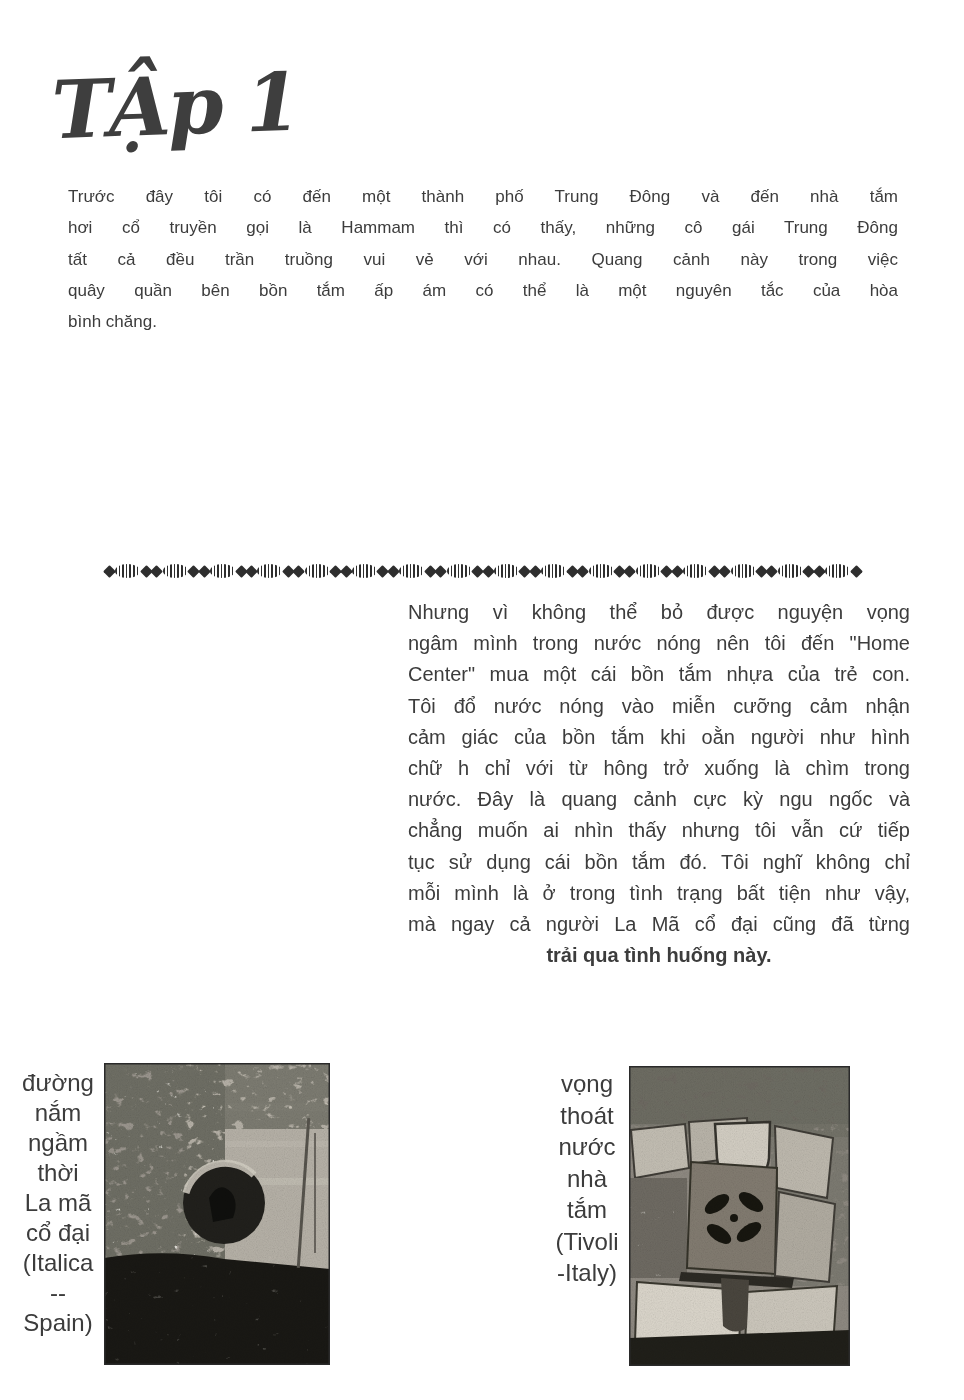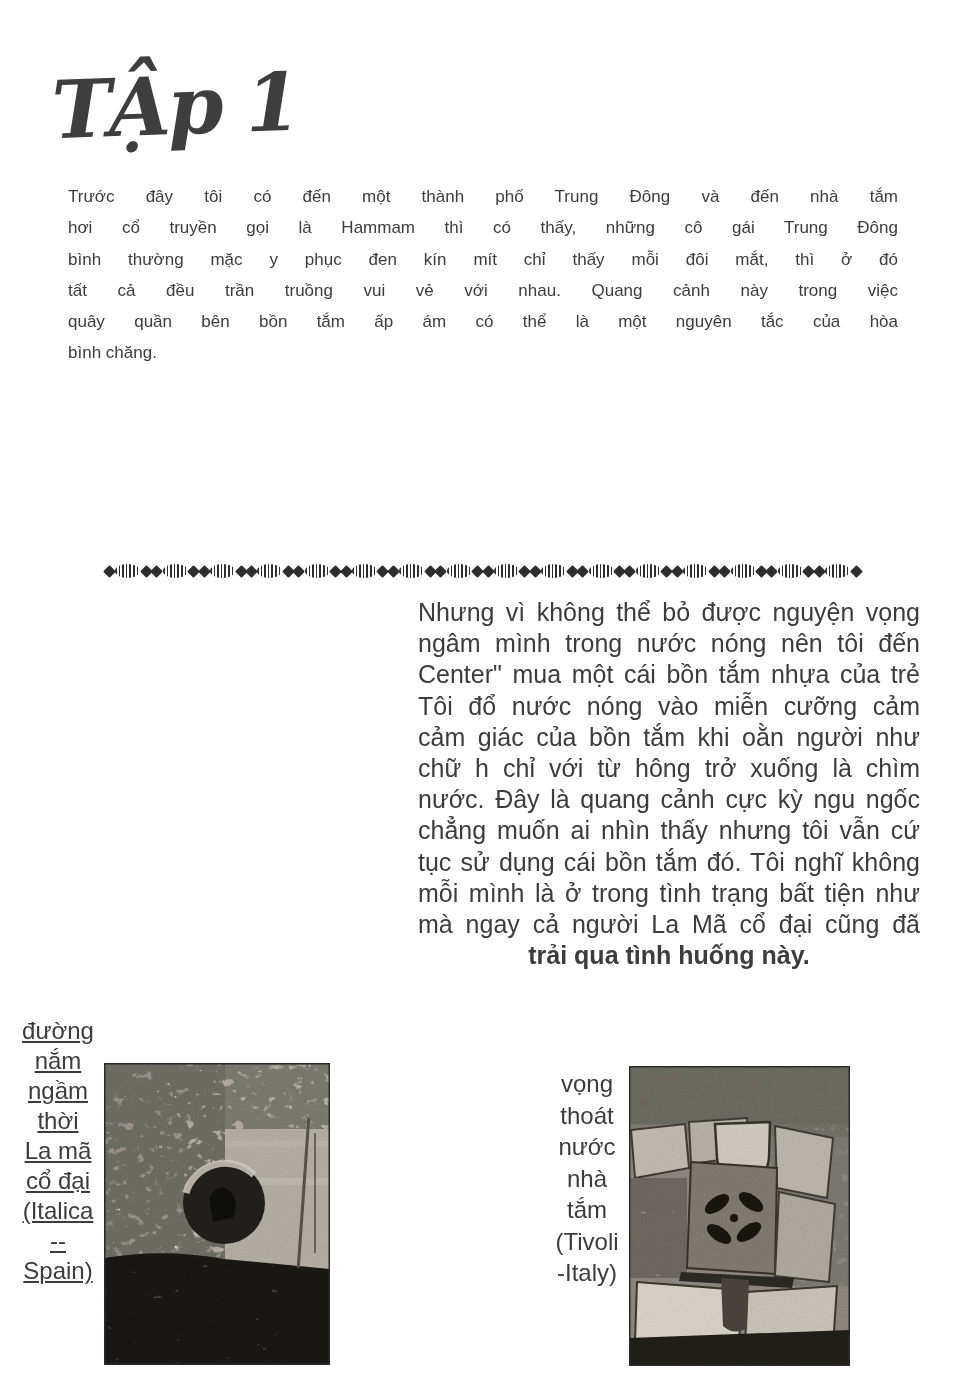--- a/index.html
+++ b/index.html
@@ -25,21 +25,21 @@
   .para{position:absolute;font-size:17px;line-height:31.3px;color:#3c3c3c;}
   .para .line{
     text-align:justify;
     text-align-last:justify;
     height:31.3px;
     white-space:normal;
     overflow:hidden;
   }
   .para-main{left:68px;top:181px;width:830px;}
   .para-main .line:last-child{text-align-last:left;}
-  .para-right{left:418px;top:597px;width:502px;font-size:25px;line-height:31.2px;}
+  .para-right{left:408px;top:597px;width:502px;font-size:20px;line-height:31.2px;}
   .para-right .line{height:31.2px;}
   .para-right .line:last-child{text-align-last:center;font-weight:bold;}
 
   .divider{
     position:absolute;left:105px;top:560px;width:756px;height:22px;
     display:flex;align-items:center;justify-content:space-between;
   }
   .divider .dm{
     display:block;width:9px;height:9px;flex:none;
     background:#2e2e2e;border-radius:1px;
@@ -50,38 +50,37 @@
     border-radius:50%;
     background:repeating-linear-gradient(90deg,#2e2e2e 0 1.6px,#ffffff 1.6px 3.6px);
   }
 
   .caption{
     position:absolute;
     text-align:center;
     font-size:24px;
     color:#3c3c3c;
   }
-  .caption-left{left:12px;top:1016px;width:92px;line-height:30px;text-decoration:underline;}
+  .caption-left{left:12px;top:1068px;width:92px;line-height:30px;}
   .caption-right{left:541px;top:1068px;width:92px;line-height:31.5px;}
 
   .photo{position:absolute;display:block;}
   .photo-left{left:104px;top:1063px;width:226px;height:302px;}
   .photo-right{left:629px;top:1066px;width:221px;height:300px;}
 </style>
 </head>
 <body>
 
 <div class="page">
 
   <h1 class="title">TẬp 1</h1>
 
   <div class="para para-main" style="top:181px">
       <div class="line">Trước đây tôi có đến một thành phố Trung Đông và đến nhà tắm</div>
       <div class="line">hơi cổ truyền gọi là Hammam thì có thấy, những cô gái Trung Đông</div>
-      <div class="line">bình thường mặc y phục đen kín mít chỉ thấy mỗi đôi mắt, thì ở đó</div>
       <div class="line">tất cả đều trần truồng vui vẻ với nhau. Quang cảnh này trong việc</div>
       <div class="line">quây quần bên bồn tắm ấp ám có thể là một nguyên tắc của hòa</div>
       <div class="line">bình chăng.</div>
     </div>
 
 
   <div class="divider">
       <i class="dm"></i>
       <i class="ov"></i>
       <i class="dm"></i>

